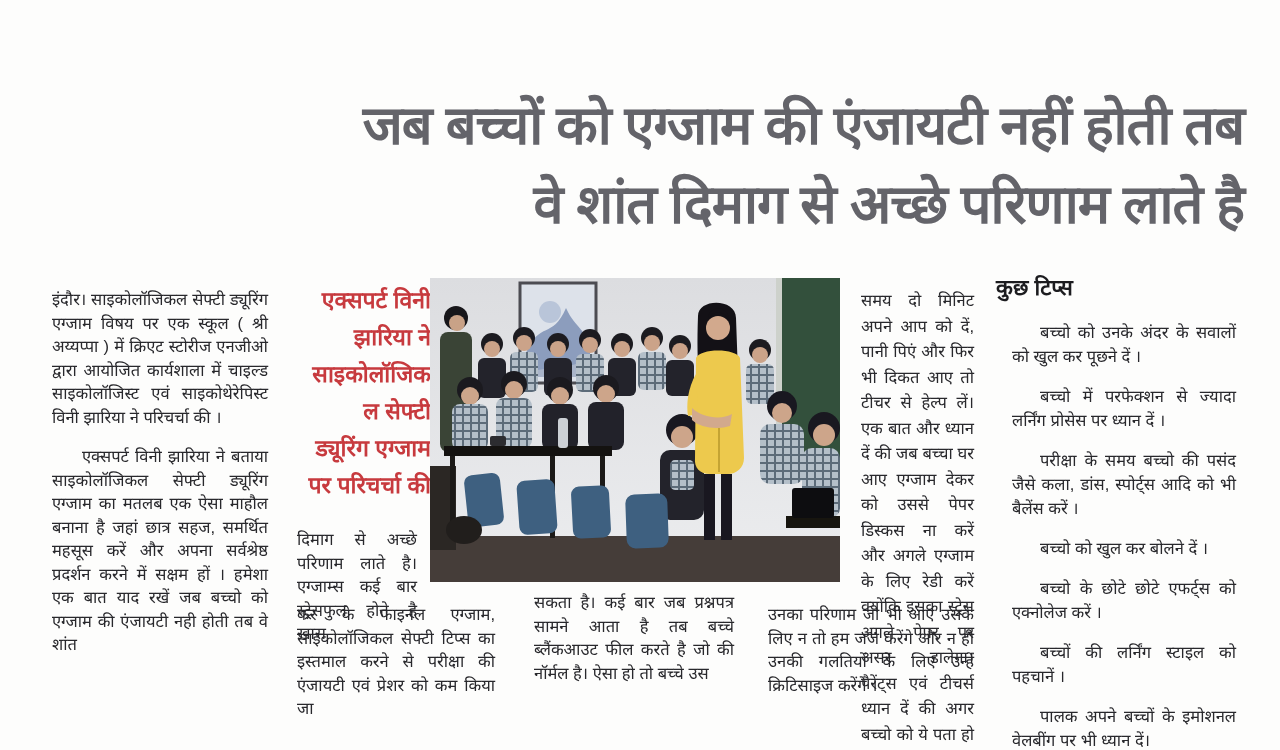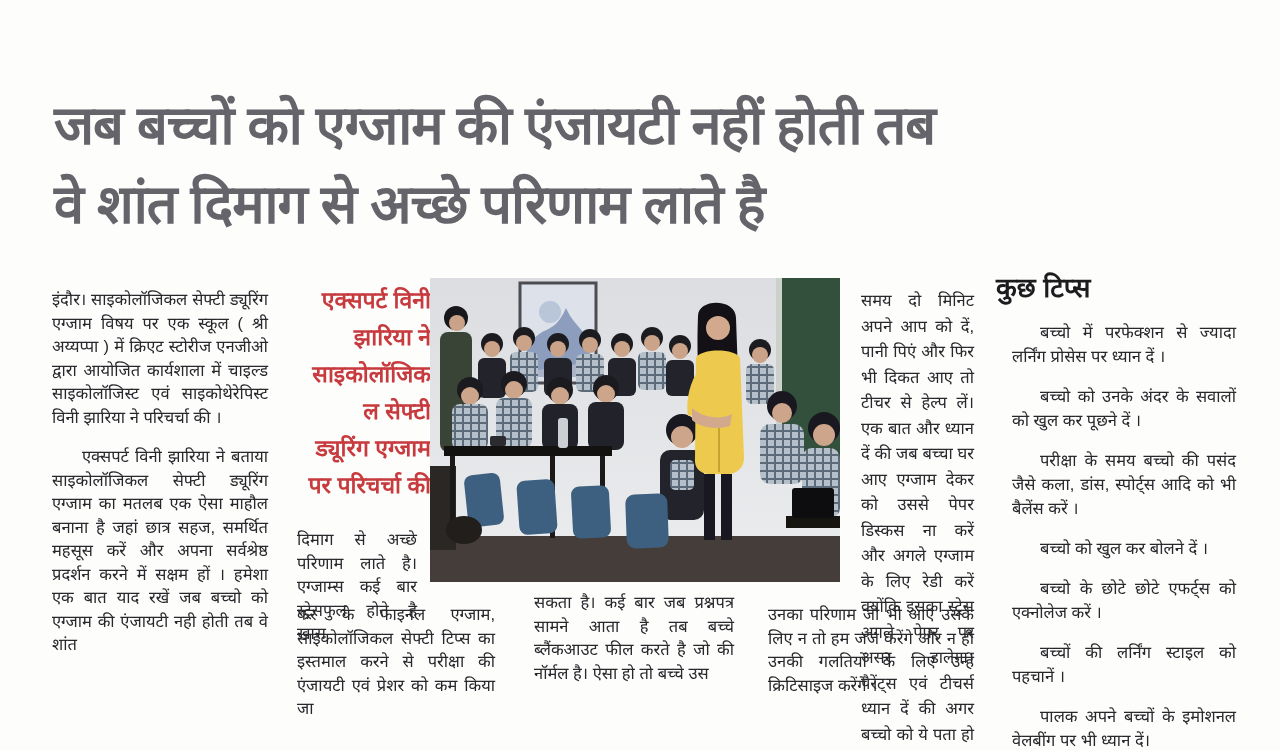--- a/index.html
+++ b/index.html
@@ -7,39 +7,39 @@
     width:1280px;height:750px;position:relative;overflow:hidden;
     background:#fdfdfc;
     font-family:"Liberation Sans","DejaVu Sans",sans-serif;
     color:#26262a;
   }
   .abs{position:absolute;}
   
   .headline{
     left:54px;top:86px;width:1190px;
     font-size:54px;line-height:79px;font-weight:700;
-    color:#64646a;letter-spacing:-1px;
+    color:#64646a;letter-spacing:-1px;text-align:right;
   }
   
   .bodycol{
     font-size:16.5px;line-height:23.5px;text-align:justify;text-justify:inter-word;
     color:#28282c;
   }
   .bodycol p{margin:16px;}
   .indent{text-indent:30px;}
   .gap-top{margin-top:16px !important;}
   
   .redbox{
     left:281px;top:282px;width:150px;
     text-align:right;font-weight:700;
     font-size:23px;line-height:37px;color:#c73a3e;
   }
   
   .tips-head{
-    font-size:27px;line-height:32px;font-weight:700;color:#1c1c1f;
+    font-size:22px;line-height:32px;font-weight:700;color:#1c1c1f;
     margin:0 0 10px 0;
   }
   .tips-item{margin:0;text-indent:28px;}
   
   .photo{
     left:430px;top:278px;width:410px;height:304px;
     background:#e7e8ea;overflow:hidden;
   }
   .photo svg{display:block;width:100%;height:100%;}
 </style>
@@ -82,22 +82,22 @@
   <div class="abs bodycol" style="left:752px;top:587px;width:238px;">
     <p>उनका परिणाम जो भी आए उसके लिए न तो हम जज करेंगे और न ही उनकी गलतियों के लिए उन्हें क्रिटिसाइज करेंगे ।</p>
   </div>
 
   <div class="abs bodycol" style="left:845px;top:272px;width:145px;line-height:25.5px;">
     <p>समय दो मिनिट अपने आप को दें, पानी पिएं और फिर भी दिकत आए तो टीचर से हेल्प लें। एक बात और ध्यान दें की जब बच्चा घर आए एग्जाम देकर को उससे पेपर डिस्कस ना करें और अगले एग्जाम के लिए रेडी करें क्योंकि इसका स्ट्रेस अगले पेपर पर असर डालेगा। पैरेंट्स एवं टीचर्स ध्यान दें की अगर बच्चो को ये पता हो की</p>
   </div>
 
   <div class="abs bodycol" style="left:996px;top:272px;width:256px;line-height:24px;">
     <h2 class="tips-head">कुछ टिप्स</h2>
+    <p class="tips-item">बच्चो को उनके अंदर के सवालों को खुल कर पूछने दें ।</p>
     <p class="tips-item">बच्चो में परफेक्शन से ज्यादा लर्निंग प्रोसेस पर ध्यान दें ।</p>
-    <p class="tips-item">बच्चो को उनके अंदर के सवालों को खुल कर पूछने दें ।</p>
     <p class="tips-item">परीक्षा के समय बच्चो की पसंद जैसे कला, डांस, स्पोर्ट्स आदि को भी बैलेंस करें ।</p>
     <p class="tips-item">बच्चो को खुल कर बोलने दें ।</p>
     <p class="tips-item">बच्चो के छोटे छोटे एफर्ट्स को एक्नोलेज करें ।</p>
     <p class="tips-item">बच्चों की लर्निंग स्टाइल को पहचानें ।</p>
     <p class="tips-item">पालक अपने बच्चों के इमोशनल वेलबींग पर भी ध्यान दें।</p>
   </div>
 
   <figure class="abs photo" style="margin:0;" aria-label="क्लासरूम में छात्राओं के साथ विनी झारिया">
     <svg viewBox="0 0 410 304" xmlns="http://www.w3.org/2000/svg">
       <defs>

